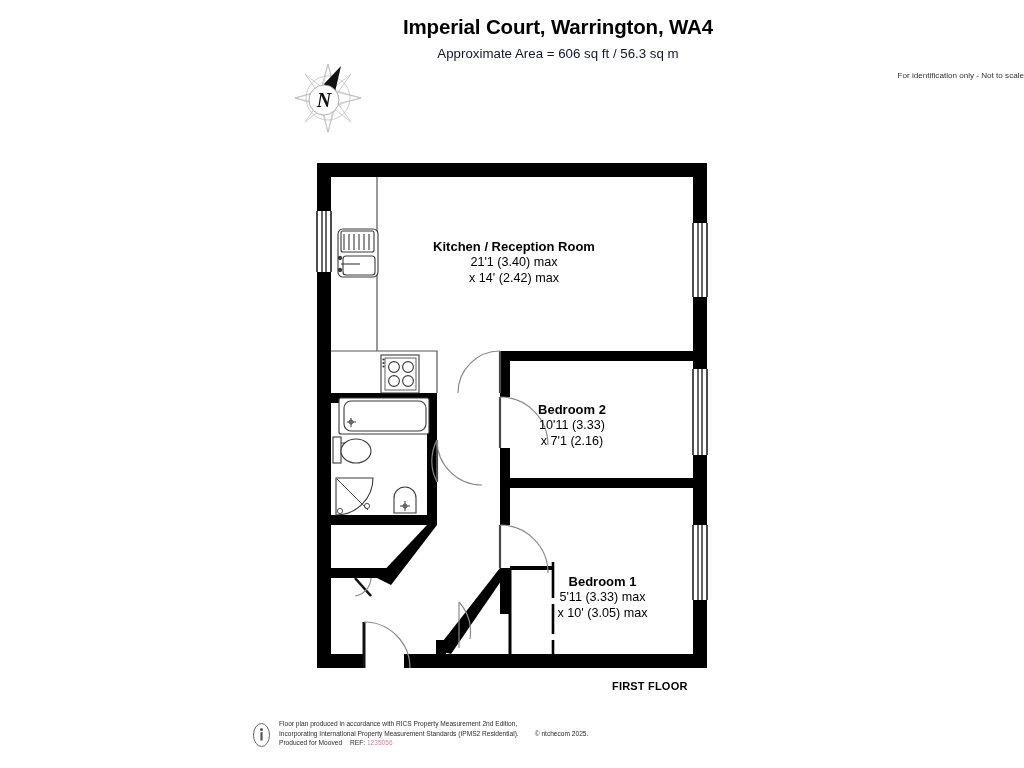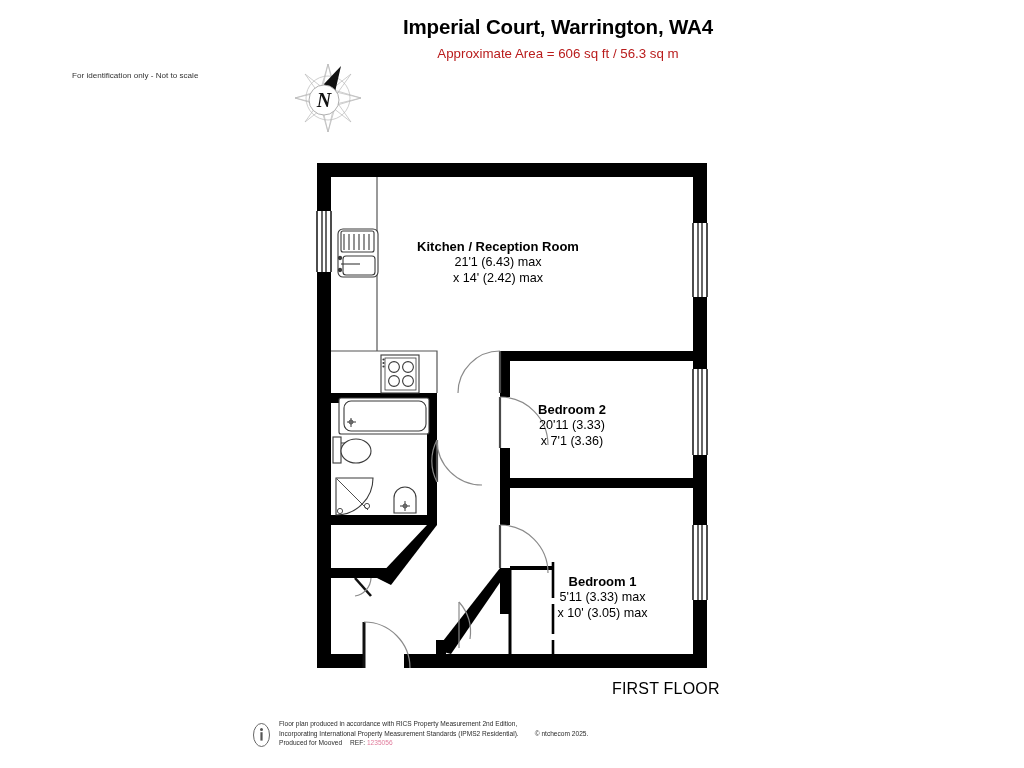--- a/index.html
+++ b/index.html
@@ -36,35 +36,35 @@
     font-weight: bold;
     letter-spacing: -0.15px;
     line-height: 26px;
     color: #000;
   }
   .subtitle {
     font-size: 13.3px;
     font-weight: normal;
     line-height: 20px;
     margin-top: 4px;
-    color: #b91c1c;
+    color: #0f172a;
   }
   .disclaimer {
     font-size: 8.1px;
     line-height: 12px;
     margin-top: 2px;
     color: #333;
   }
   .header-inner {
     display: inline-block;
     text-align: center;
     margin-left: 92px;
   }
   .subtitle-row, .disclaimer-row { display:block; }
-  .disclaimer-row { text-align: left; padding-left: 72px; }
+  .disclaimer-row { text-align: right; padding-left: 56px; }
 
   
   .compass {
     position: absolute;
     left: 291px;
     top: 60px;
     width: 74px;
     height: 76px;
   }
 
@@ -91,30 +91,30 @@
     display: block;
     line-height: 17px;
   }
   .room-dim {
     font-size: 12.6px;
     font-weight: normal;
     display: block;
     line-height: 15.5px;
   }
 
-  #label-kitchen { left: 373px; top: 238px; width: 250px; }
+  #label-kitchen { left: 389px; top: 238px; width: 250px; }
   #label-bed2    { left: 502px; top: 401px; width: 140px; }
   #label-bed1    { left: 520px; top: 553px; width: 165px; margin-top: 20px; }
 
   .floor-label {
     position: absolute;
     left: 612px;
     top: 680px;
-    font-size: 16px;
-    font-weight: normal;
+    font-size: 11px;
+    font-weight: bold;
     letter-spacing: 0.2px;
   }
 
   
   .footer {
     position: absolute;
     left: 253px;
     top: 719px;
     width: 540px;
     height: 40px;
@@ -378,28 +378,28 @@
 
       <g>
         <path d="M459 602 L459 648" stroke="#8a8a8a" stroke-width="1.2" fill="none"></path>
         <path d="M459 602 A46 46 0 0 1 470 639" stroke="#8a8a8a" stroke-width="1.2" fill="none"></path>
       </g>
     </g>
   </svg>
 
   <div class="room-label" id="label-kitchen">
     <span class="room-name">Kitchen / Reception Room</span>
-    <span class="room-dim">21'1 (6.43) max</span>
+    <span class="room-dim">21'1 (3.40) max</span>
     <span class="room-dim">x 14' (2.42) max</span>
   </div>
 
   <div class="room-label" id="label-bed2">
     <span class="room-name">Bedroom 2</span>
-    <span class="room-dim">20'11 (3.33)</span>
-    <span class="room-dim">x 7'1 (3.36)</span>
+    <span class="room-dim">10'11 (3.33)</span>
+    <span class="room-dim">x 7'1 (2.16)</span>
   </div>
 
   <div class="room-label" id="label-bed1">
     <span class="room-name">Bedroom 1</span>
     <span class="room-dim">5'11 (3.33) max</span>
     <span class="room-dim">x 10' (3.05) max</span>
   </div>
 
   <div class="floor-label">FIRST FLOOR</div>
 

